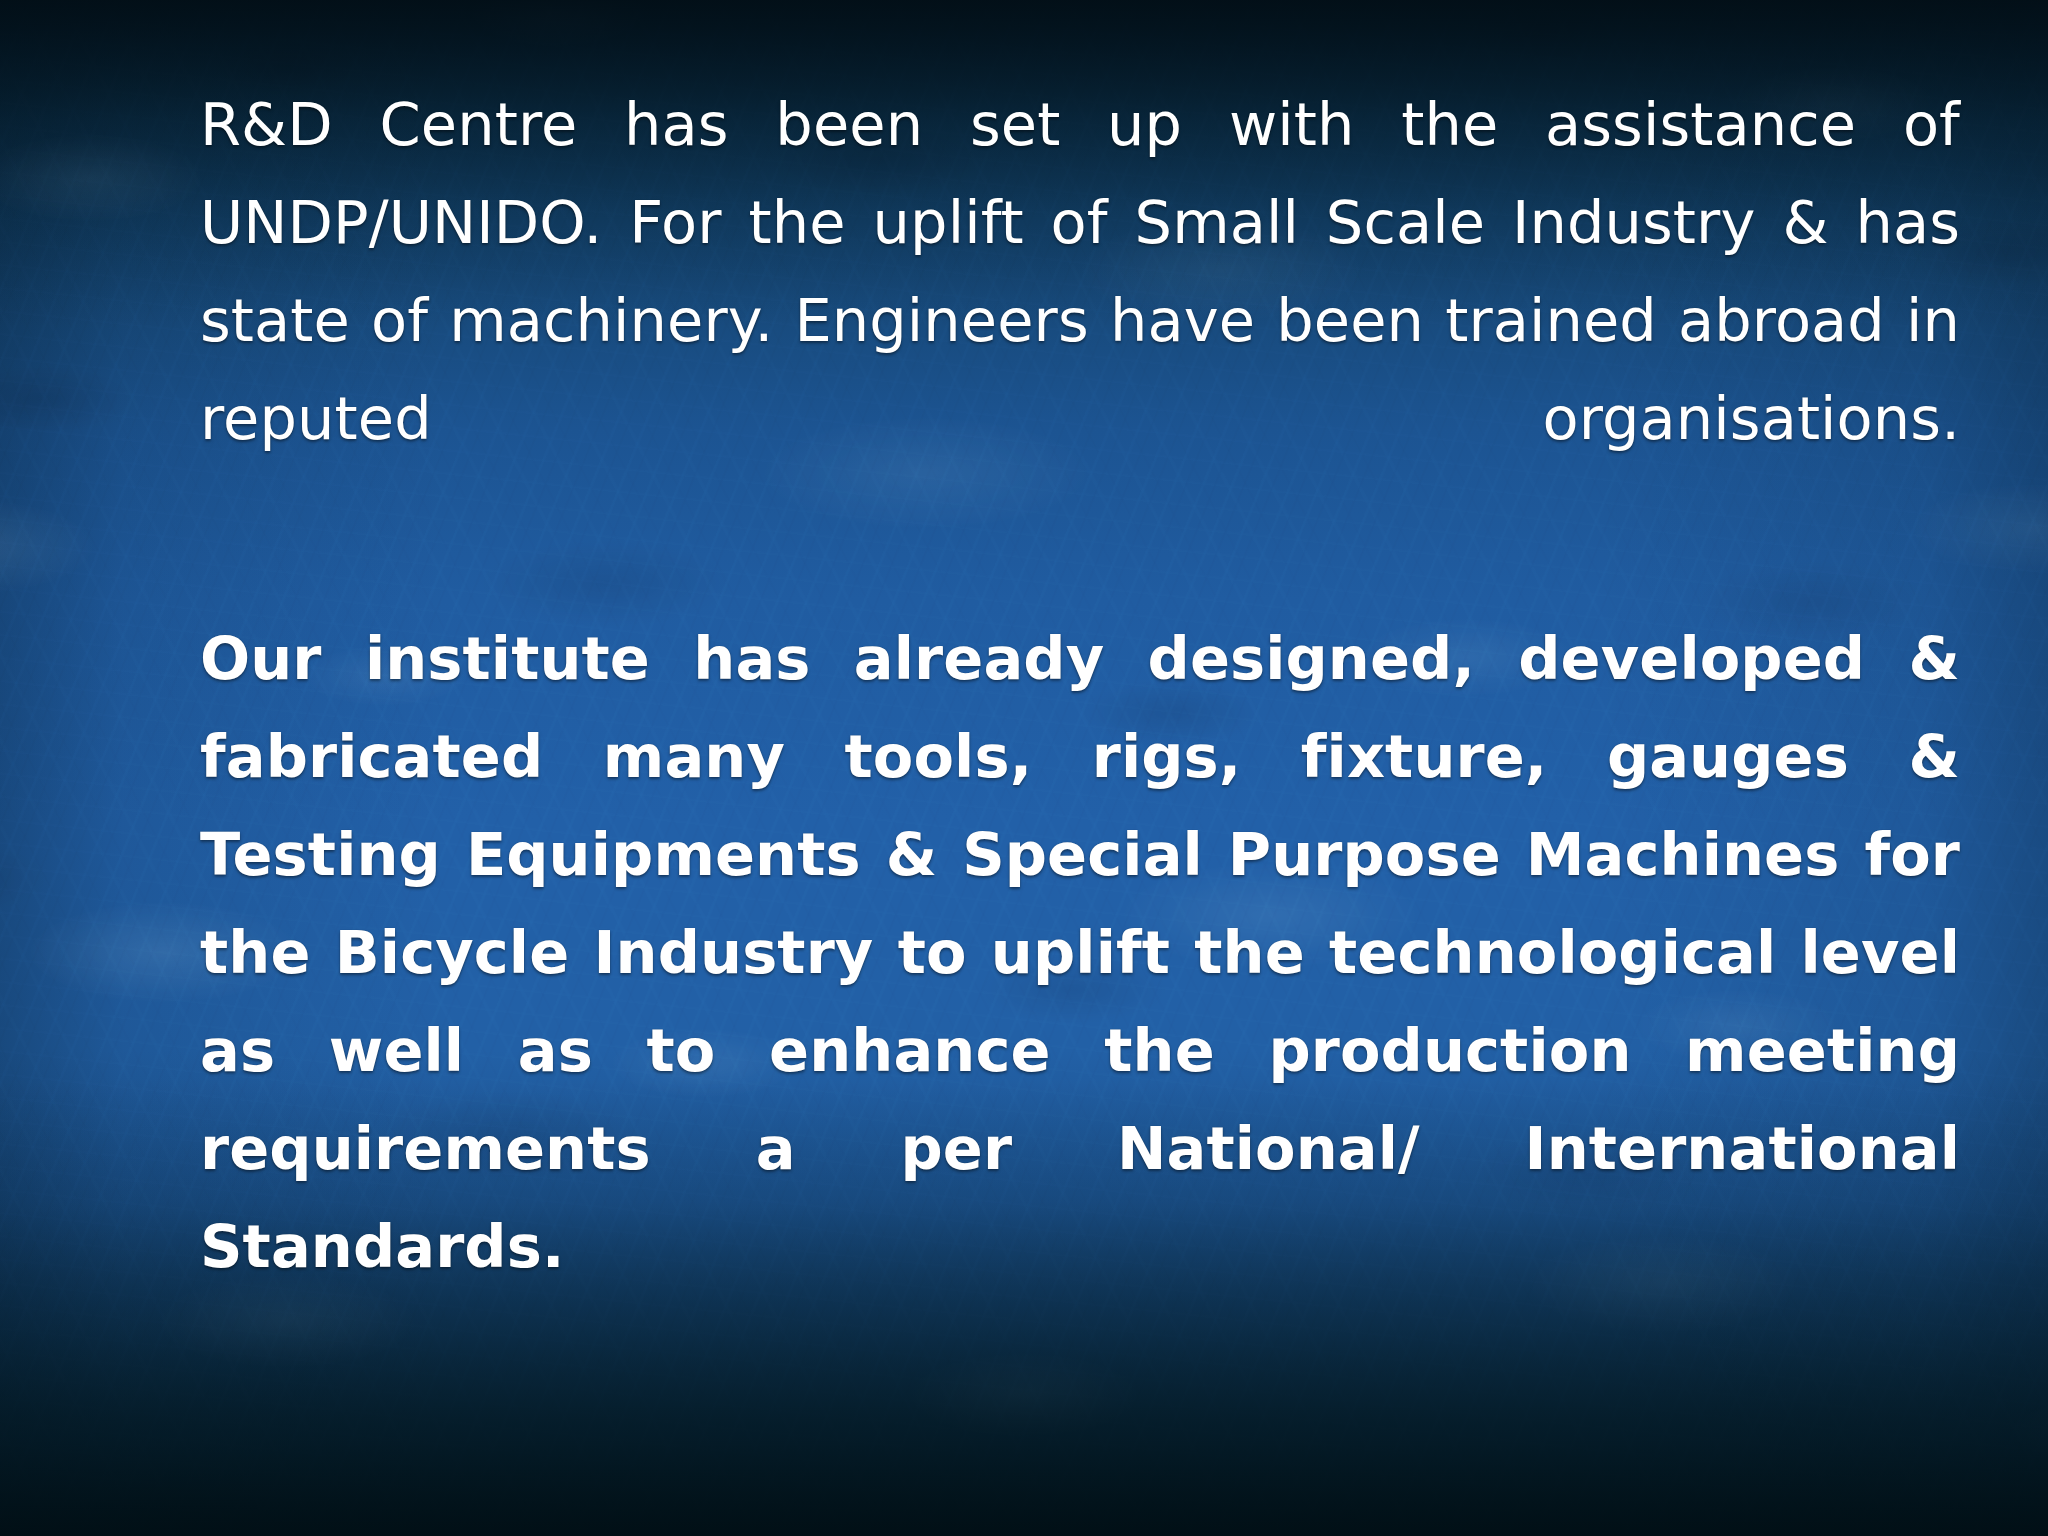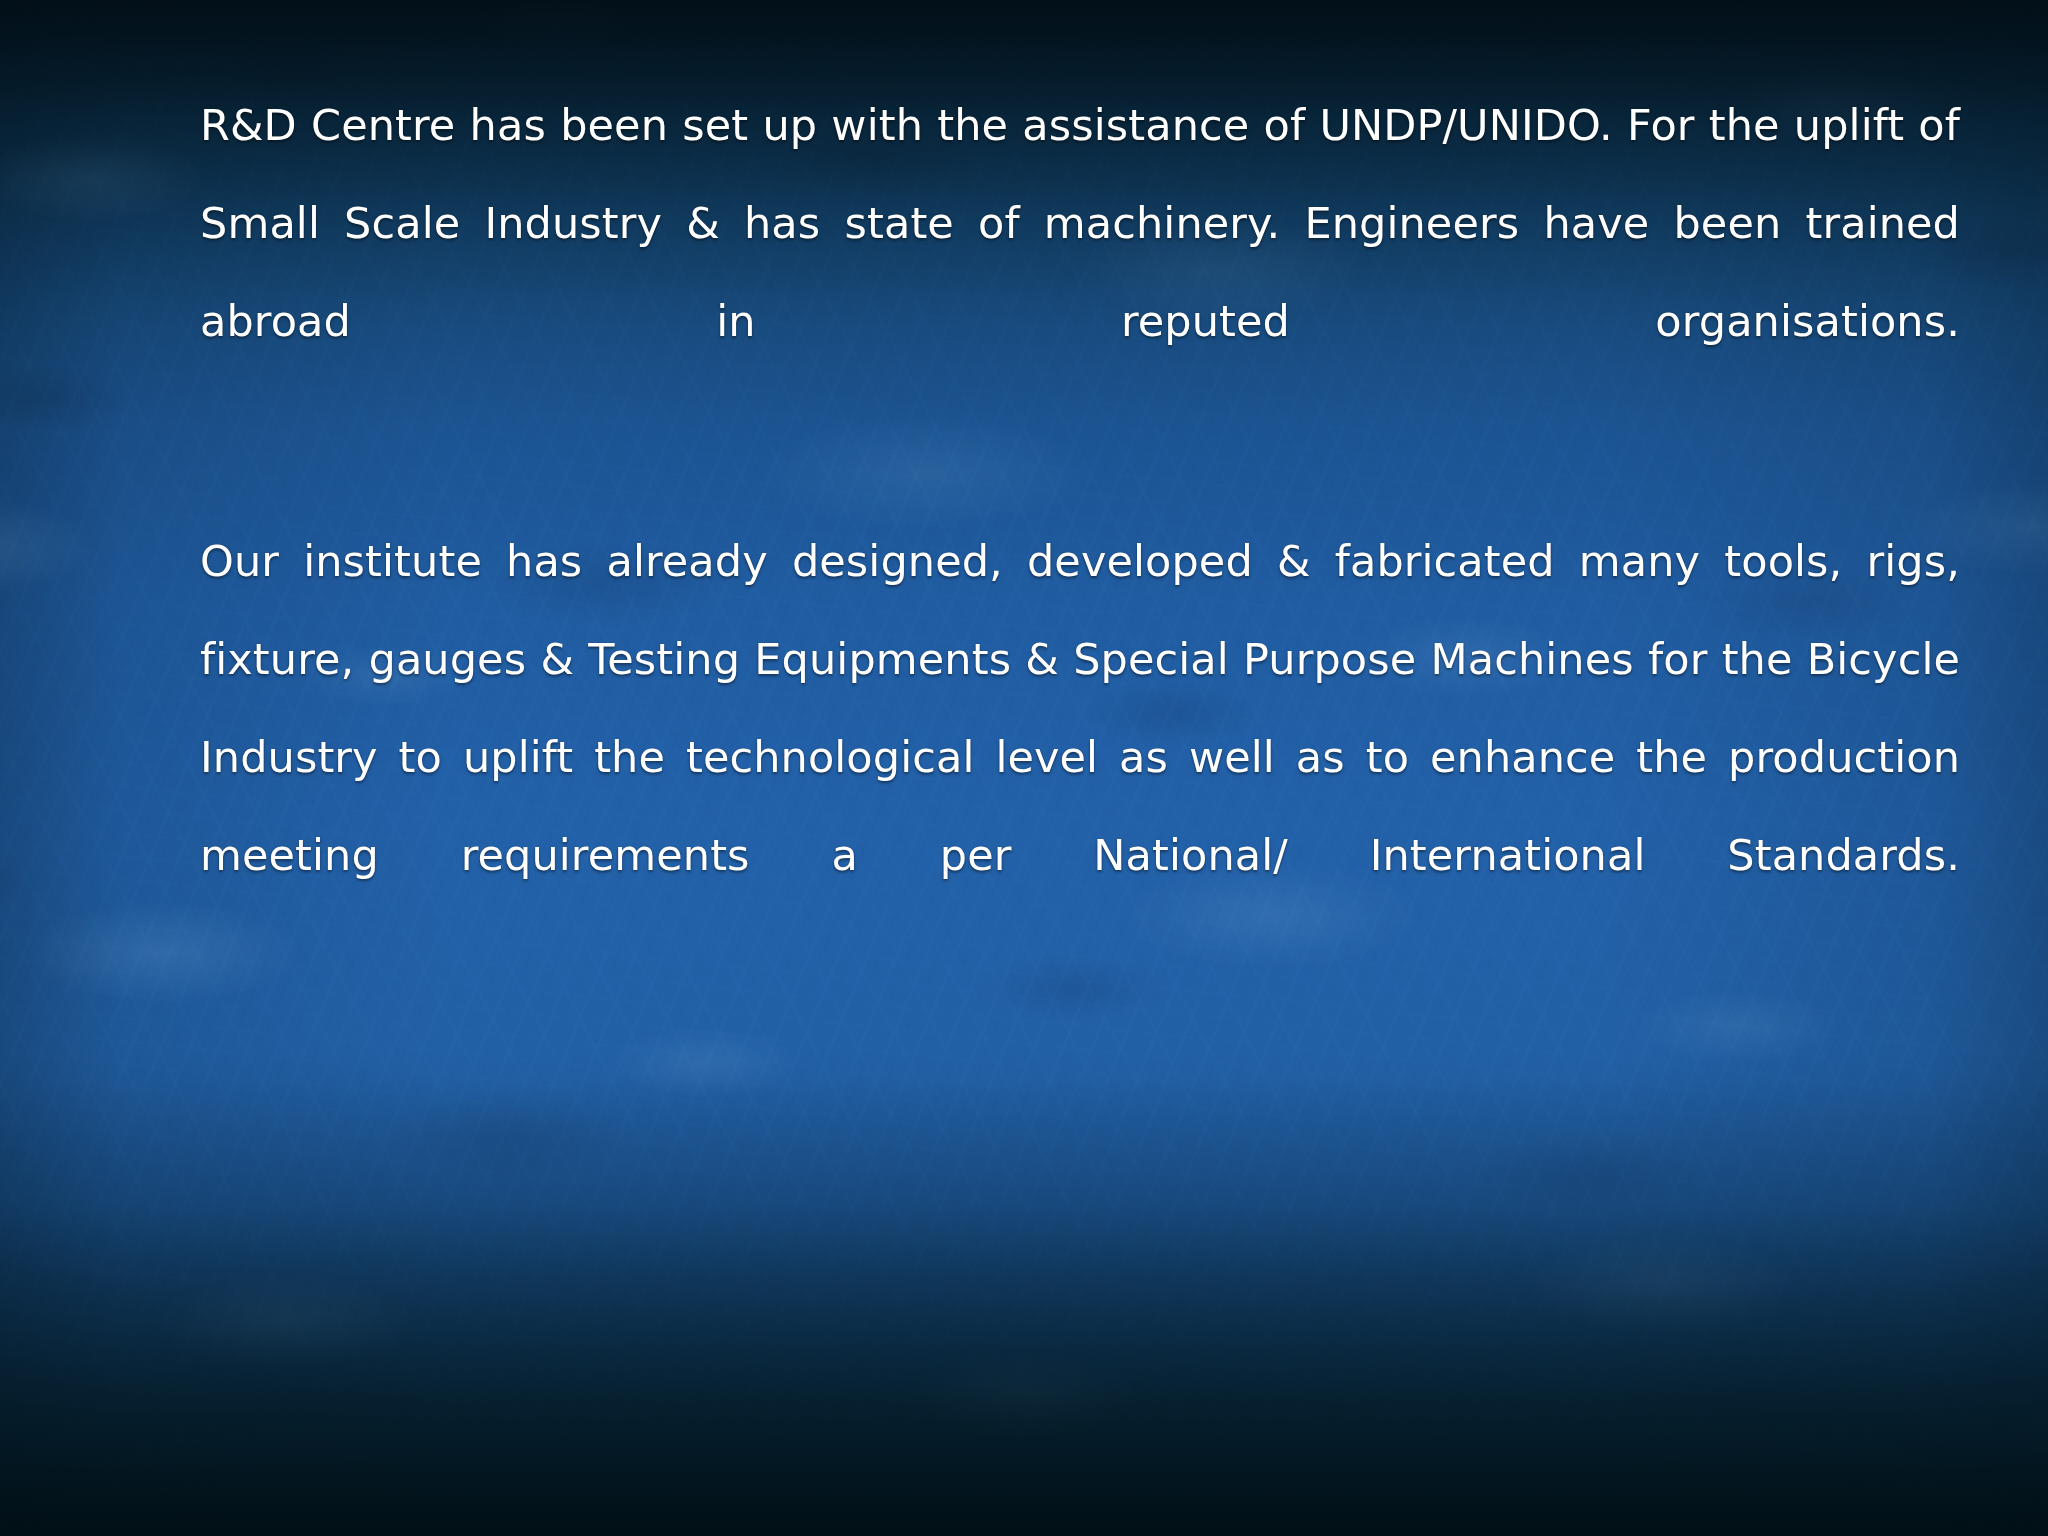--- a/index.html
+++ b/index.html
@@ -164,34 +164,35 @@
   #content {
     position: absolute;
     z-index: 10;
     left: 200px;
     top: 76px;
     width: 1760px;
   }
 
   .para {
     color: #ffffff;
-    font-size: 43px;
+    font-size: 59px;
     line-height: 98px;
     font-weight: 400;
     text-align: justify;
     text-justify: inter-word;
     letter-spacing: 0.1px;
     text-shadow:
       0 2px 3px rgba(0,0,0,0.42),
       0 0 1px rgba(0,0,0,0.30);
     margin: 0;
   }
 
   .para + .para {
     margin-top: 44px;
+    font-weight: bold;
   }
 
   
   .para::after {
     content: "";
     display: inline-block;
     width: 100%;
   }
 </style>
 </head>

